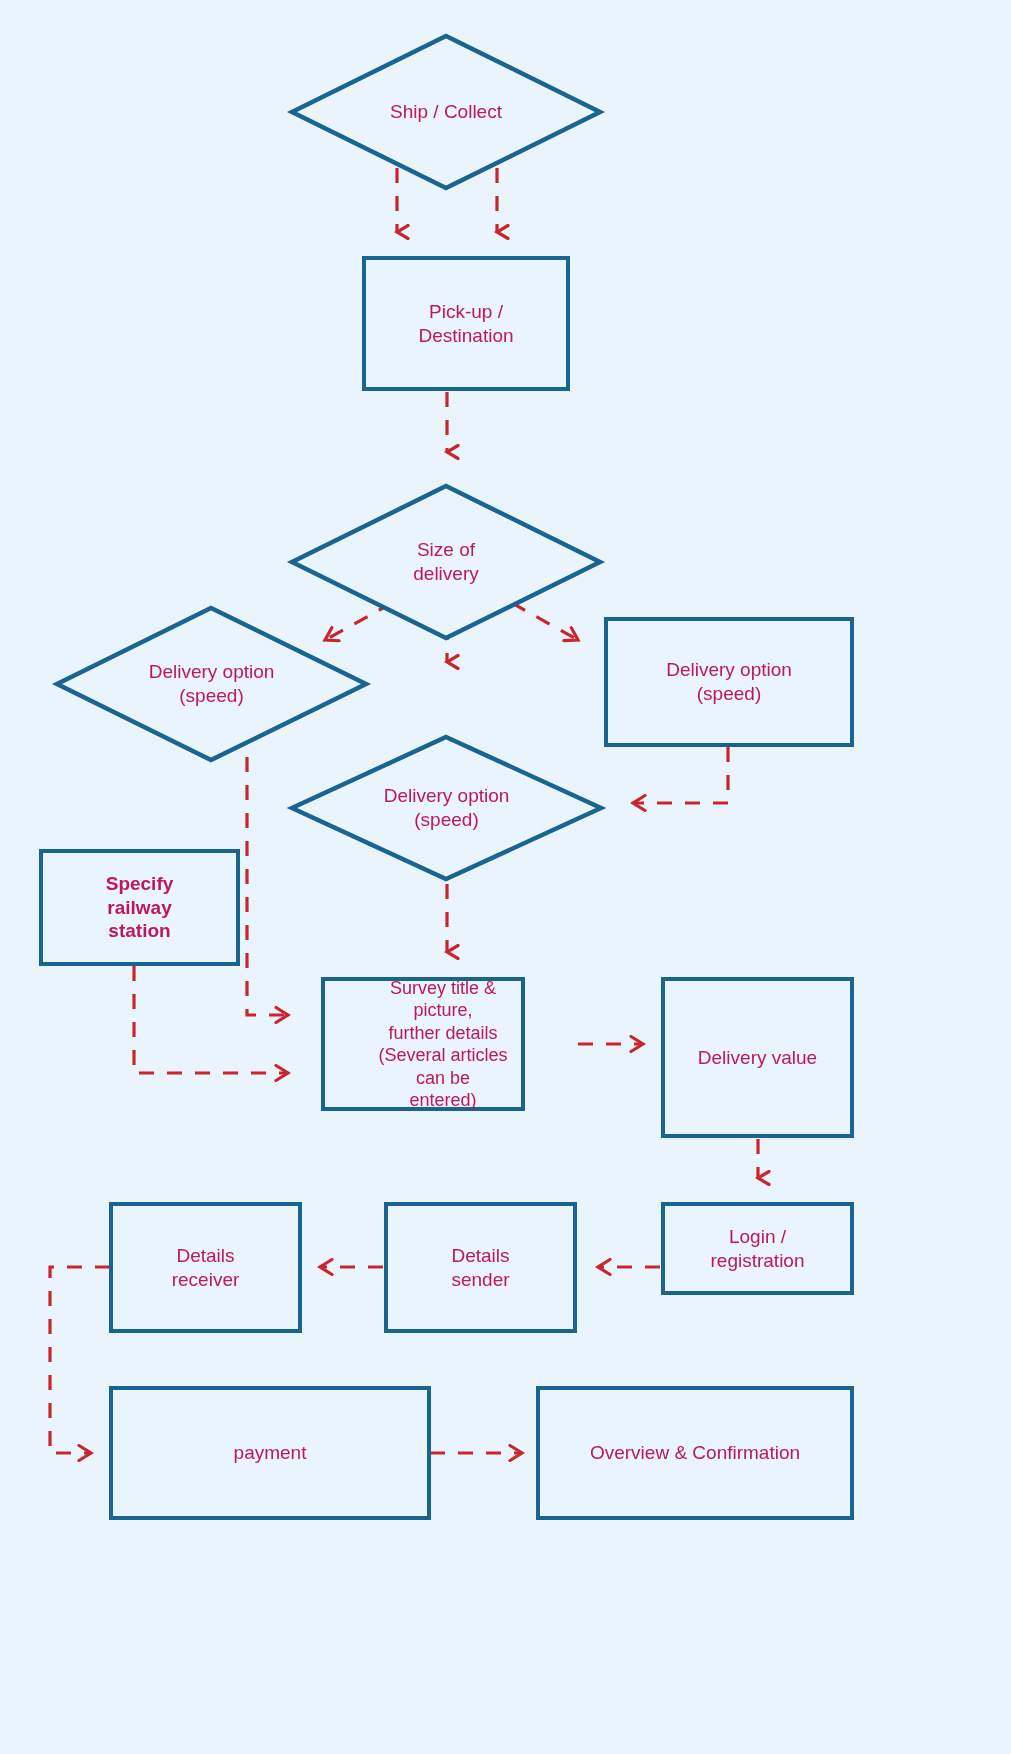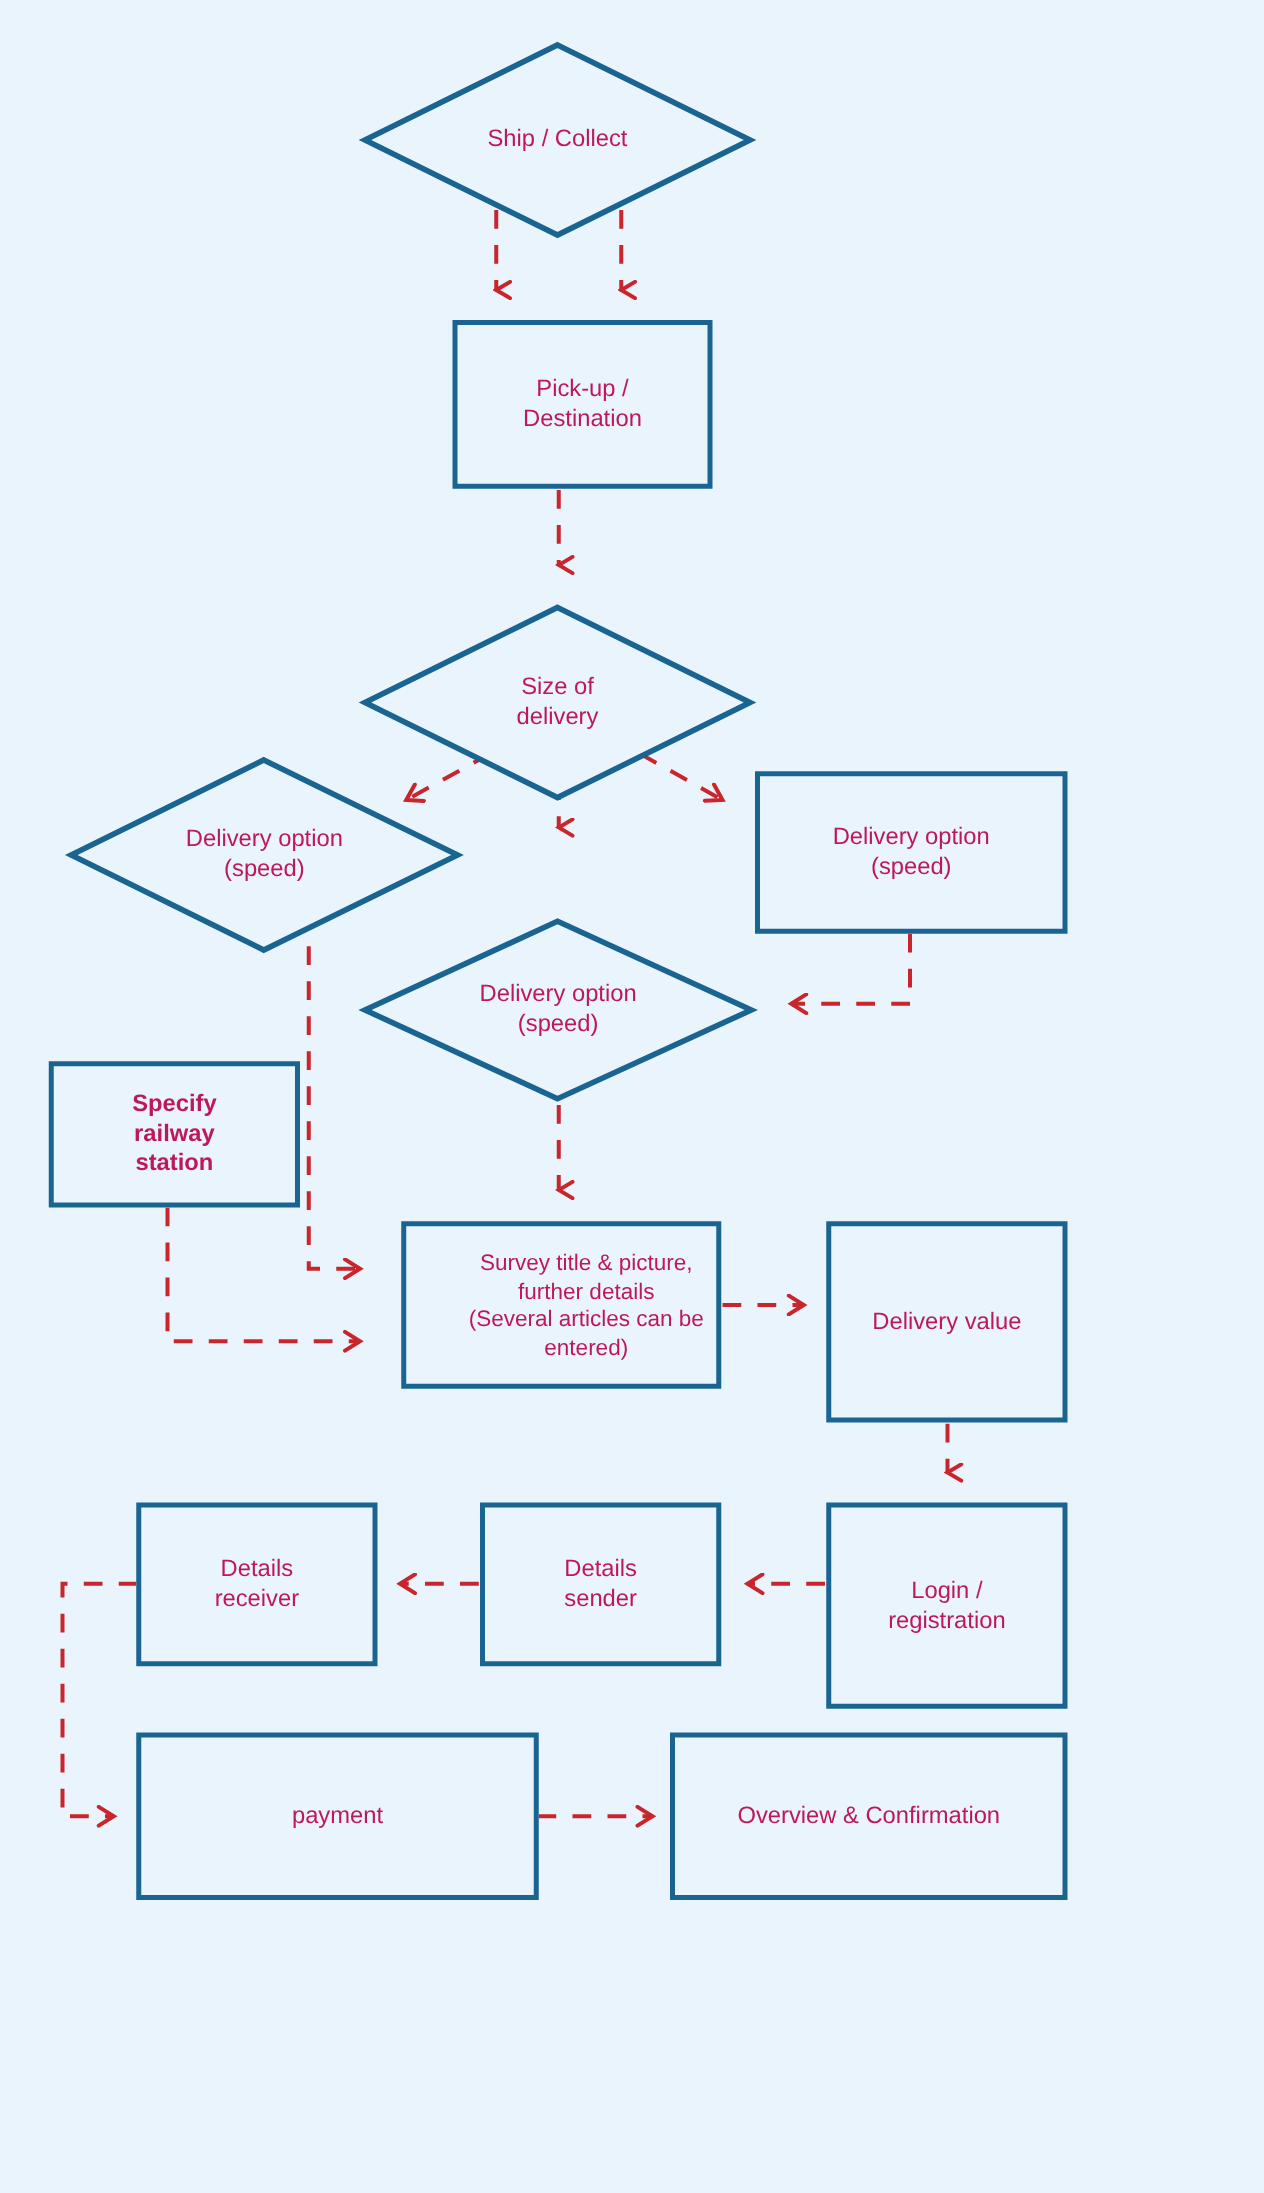--- a/index.html
+++ b/index.html
@@ -139,32 +139,32 @@
     <span class="node-label">Delivery option
 (speed)</span>
   </div>
 
   <div class="node box bold" style="left:39px; top:849px; width:201px; height:117px;">
     <span class="node-label">Specify
 railway
 station</span>
   </div>
 
-  <div class="node box" style="left:321px; top:977px; width:256px; height:134px; font-size:18px;padding-left:40px;">
+  <div class="node box" style="left:321px; top:977px; width:204px; height:134px; font-size:18px;padding-left:40px;">
     <span class="node-label">Survey title &amp; picture,
 further details
 (Several articles can be
 entered)</span>
   </div>
 
   <div class="node box" style="left:661px; top:977px; width:193px; height:161px;">
     <span class="node-label">Delivery value</span>
   </div>
 
-  <div class="node box" style="left:661px; top:1202px; width:193px; height:165px;">
+  <div class="node box" style="left:661px; top:1202px; width:193px; height:93px;">
     <span class="node-label">Login /
 registration</span>
   </div>
 
   <div class="node box" style="left:384px; top:1202px; width:193px; height:131px;">
     <span class="node-label">Details
 sender</span>
   </div>
 
   <div class="node box" style="left:109px; top:1202px; width:193px; height:131px;">

